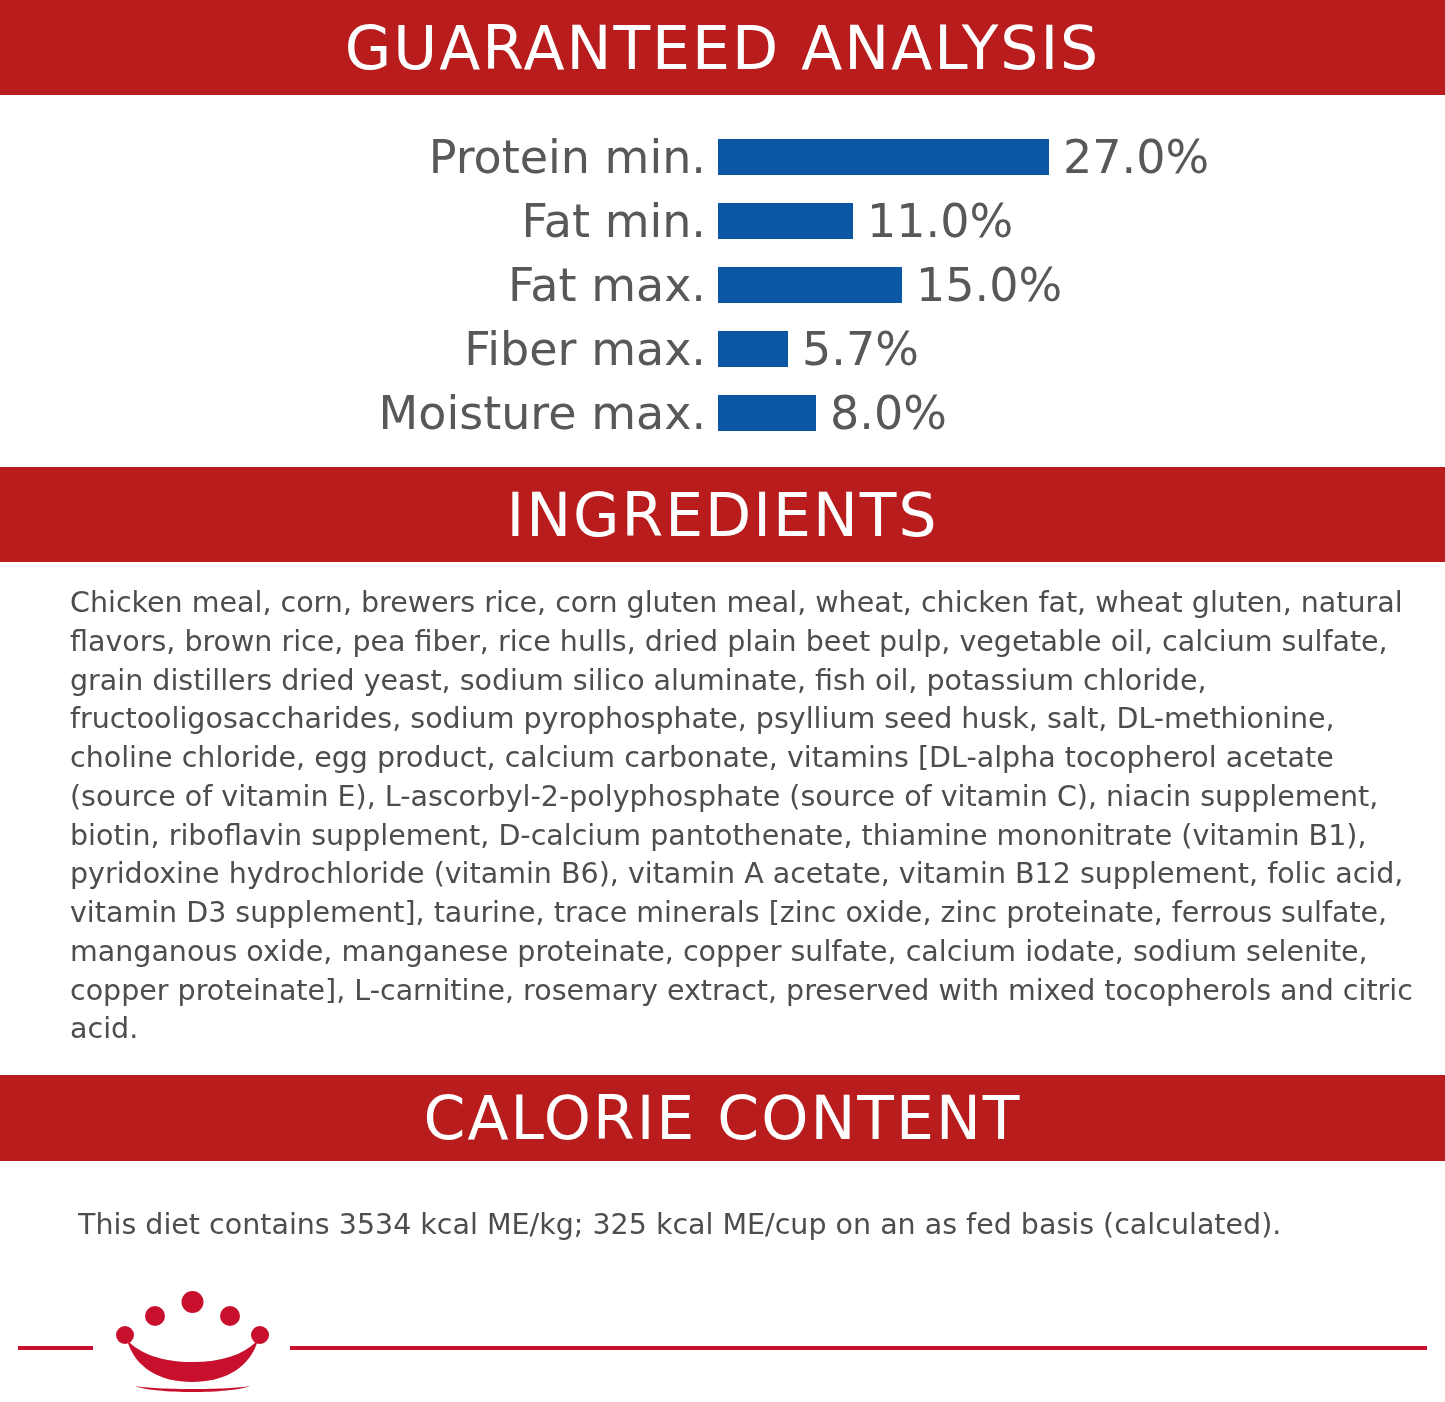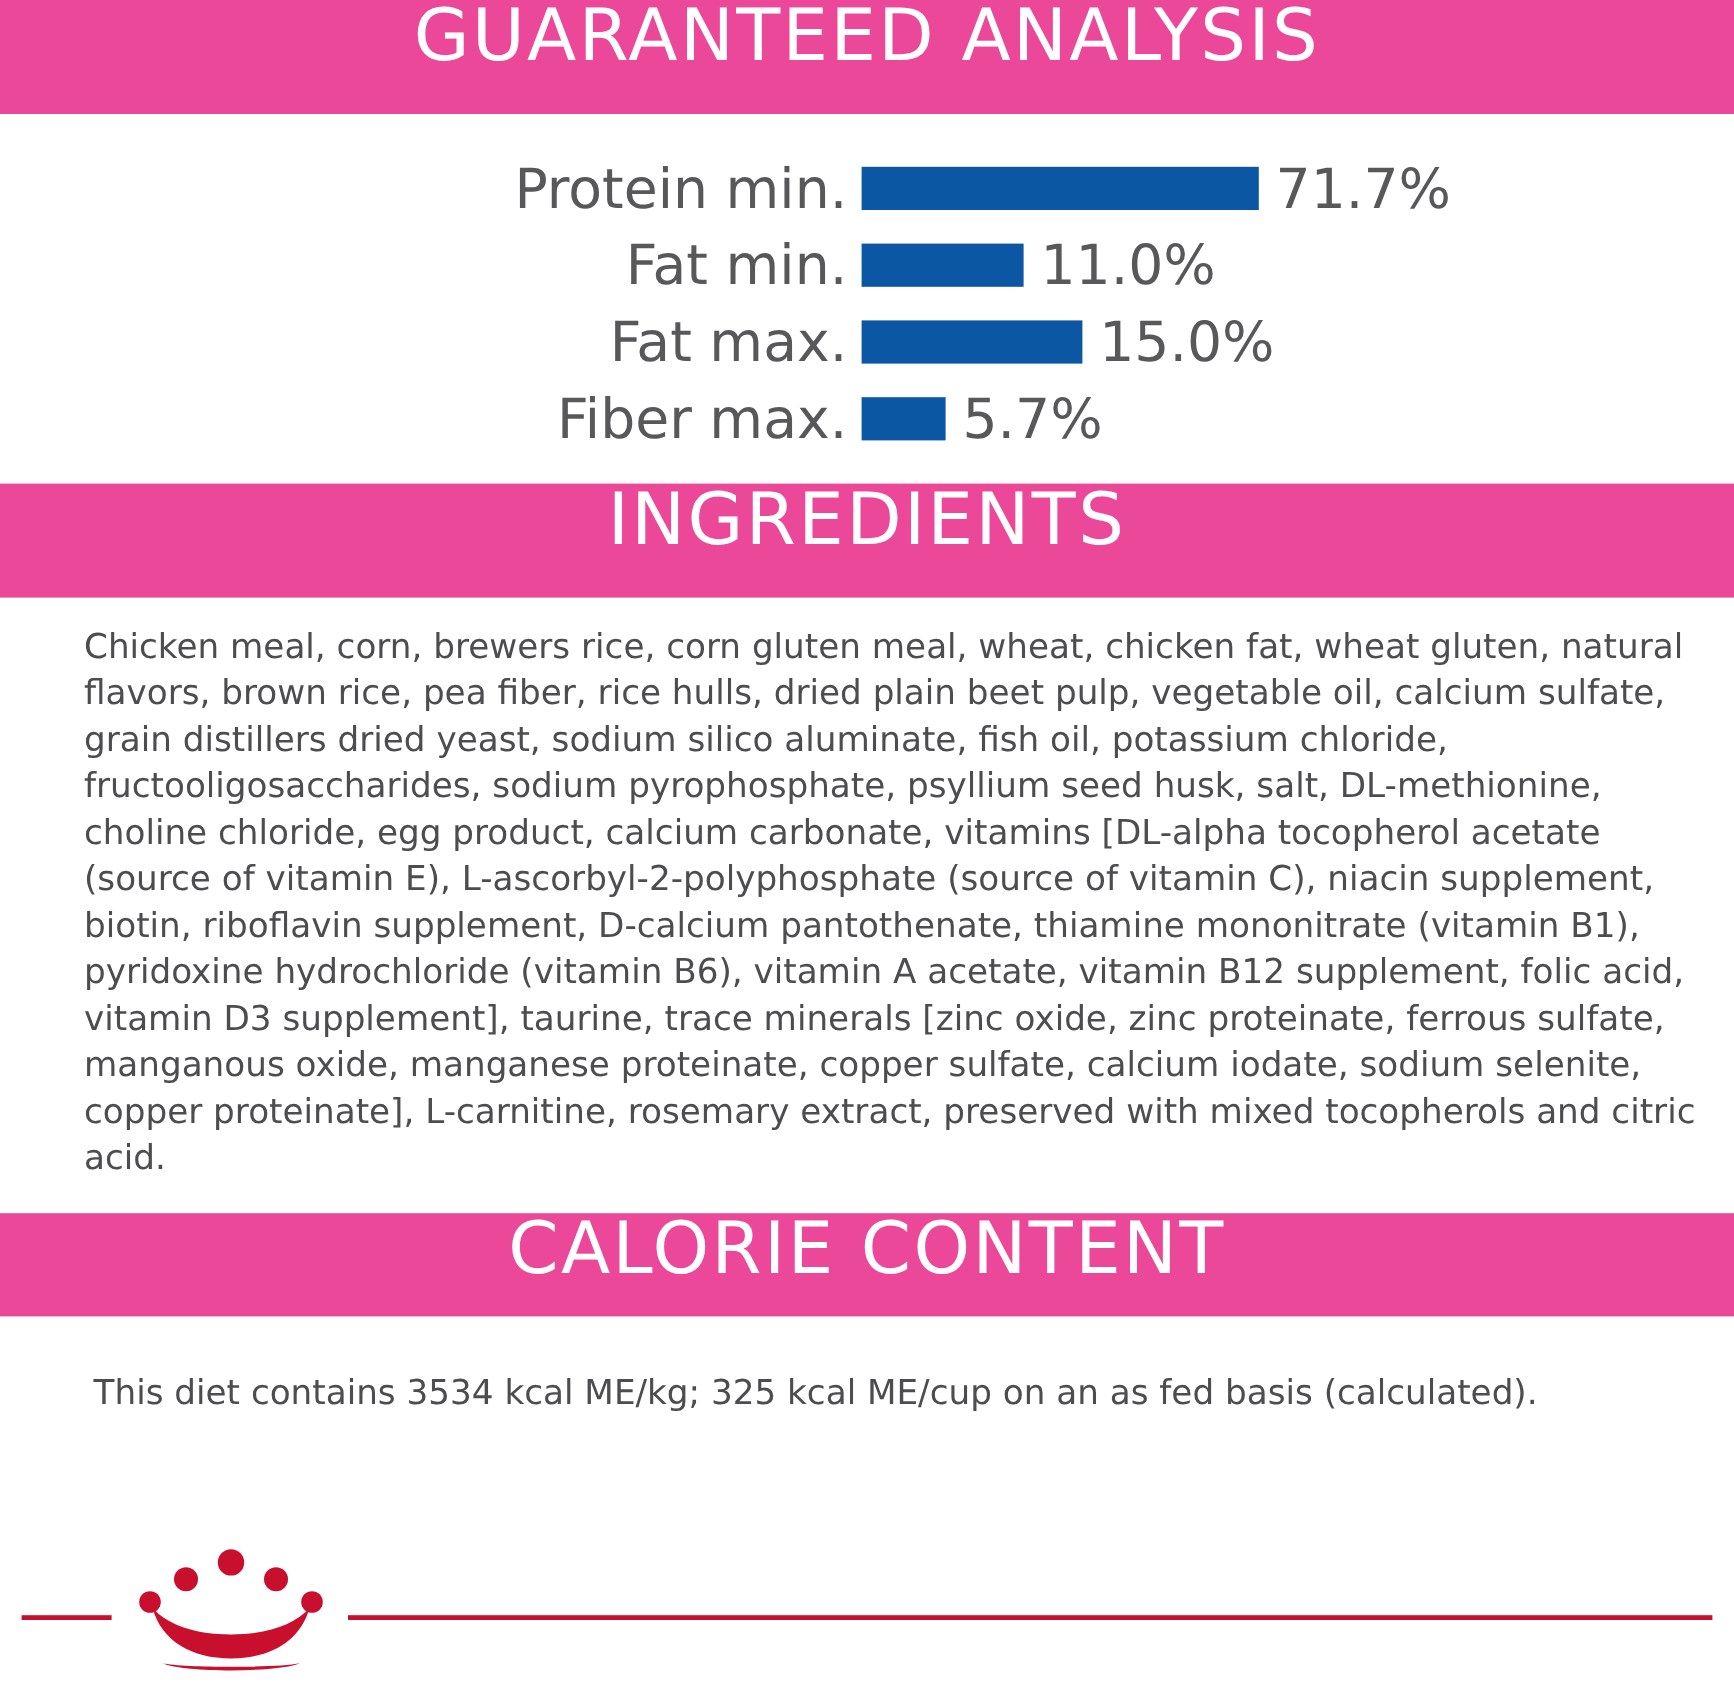--- a/index.html
+++ b/index.html
@@ -19,28 +19,28 @@
 
   .page {
     width: 1445px;
     height: 1402px;
     position: relative;
     background: #ffffff;
   }
 
   
   .band {
-    background: #ec4899;
+    background: #b91c1c;
     color: #ffffff;
     text-align: center;
     font-family: "DejaVu Sans", sans-serif;
     font-weight: 400;
     letter-spacing: 1.5px;
     display: flex;
-    align-items: flex-start;
+    align-items: center;
     justify-content: center;
   }
   .band-title {
     font-size: 60px;
     line-height: 1;
     font-weight: 400;
     letter-spacing: 2px;
   }
 
   #band-analysis {
@@ -143,21 +143,21 @@
   <div class="band" id="band-analysis">
     <div class="band-title">GUARANTEED ANALYSIS</div>
   </div>
 
   <div class="analysis-wrap">
 
     <div class="bar-row">
       <div class="bar-label">Protein min.</div>
       <div class="bar-and-val">
         <div class="bar" style="width:331px"></div>
-        <div class="bar-value">71.7%</div>
+        <div class="bar-value">27.0%</div>
       </div>
     </div>
 
     <div class="bar-row">
       <div class="bar-label">Fat min.</div>
       <div class="bar-and-val">
         <div class="bar" style="width:135px"></div>
         <div class="bar-value">11.0%</div>
       </div>
     </div>
@@ -171,20 +171,27 @@
     </div>
 
     <div class="bar-row">
       <div class="bar-label">Fiber max.</div>
       <div class="bar-and-val">
         <div class="bar" style="width:70px"></div>
         <div class="bar-value">5.7%</div>
       </div>
     </div>
 
+    <div class="bar-row">
+      <div class="bar-label">Moisture max.</div>
+      <div class="bar-and-val">
+        <div class="bar" style="width:98px"></div>
+        <div class="bar-value">8.0%</div>
+      </div>
+    </div>
 
   </div>
 
   <div class="band" id="band-ingredients">
     <div class="band-title">INGREDIENTS</div>
   </div>
 
   <div class="body-text">Chicken meal, corn, brewers rice, corn gluten meal, wheat, chicken fat, wheat gluten, natural flavors, brown rice, pea fiber, rice hulls, dried plain beet pulp, vegetable oil, calcium sulfate, grain distillers dried yeast, sodium silico aluminate, fish oil, potassium chloride, fructooligosaccharides, sodium pyrophosphate, psyllium seed husk, salt, DL-methionine, choline chloride, egg product, calcium carbonate, vitamins [DL-alpha tocopherol acetate (source of vitamin E), L-ascorbyl-2-polyphosphate (source of vitamin C), niacin supplement, biotin, riboflavin supplement, D-calcium pantothenate, thiamine mononitrate (vitamin B1), pyridoxine hydrochloride (vitamin B6), vitamin A acetate, vitamin B12 supplement, folic acid, vitamin D3 supplement], taurine, trace minerals [zinc oxide, zinc proteinate, ferrous sulfate, manganous oxide, manganese proteinate, copper sulfate, calcium iodate, sodium selenite, copper proteinate], L-carnitine, rosemary extract, preserved with mixed tocopherols and citric acid.</div>
 
   <div class="band" id="band-calories">

